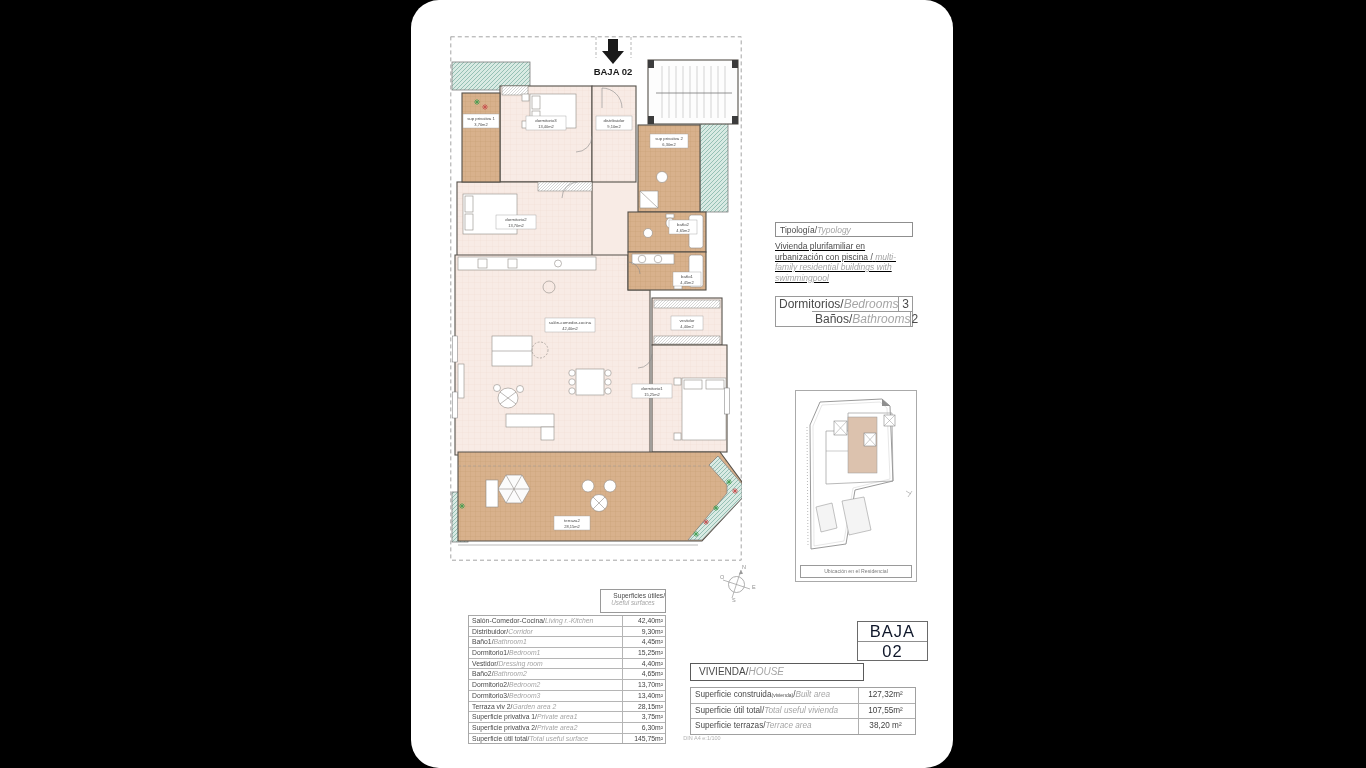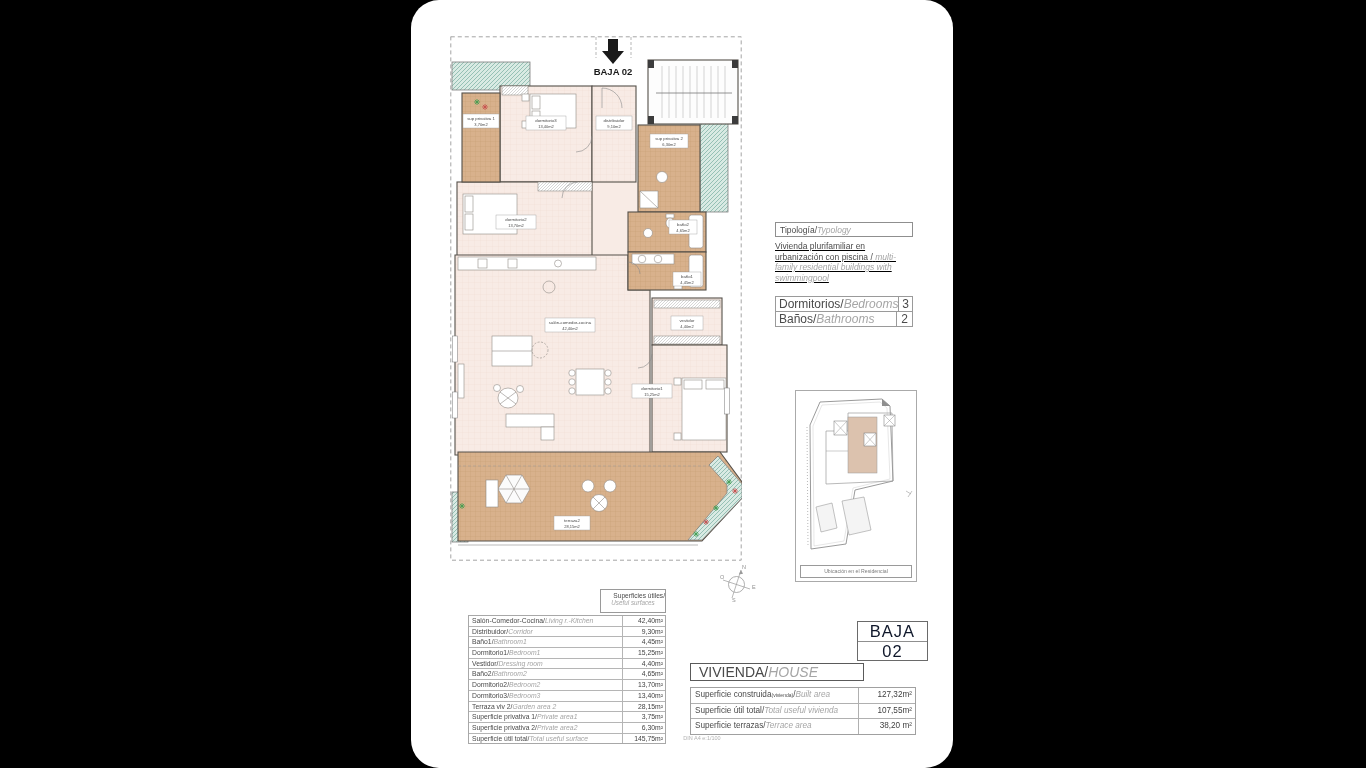--- a/index.html
+++ b/index.html
@@ -10,21 +10,21 @@
   .abs{position:absolute;}
   .es{color:#4a4a4a;text-align:right;}
   .en{color:#a5a5a5;font-style:italic;}
   
   .typ-header{left:364px;top:222px;width:138px;height:15px;border:1px solid #8f8f8f;
               font-size:8.5px;line-height:15px;padding-left:4px;box-sizing:border-box;}
   .typ-body{left:364px;top:241px;width:140px;font-size:8.5px;line-height:10.5px;text-decoration:underline;}
   
   .counts{left:364px;top:296px;width:138px;border:0.8px solid #9a9a9a;box-sizing:border-box;}
   .counts .row{display:flex;height:14px;line-height:14px;font-size:12px;}
-  .counts .row + .row{border-top:0.8px solid #9a9a9a;}
+  .counts .row + .row{border-top:0.8px solid #9a9a9a;margin-left:36px;}
   .counts .lbl{flex:1;padding-left:3px;}
   .counts .val{width:15px;text-align:center;border-left:0.8px solid #9a9a9a;color:#4a4a4a;}
   
   .titlebox{left:56px;top:564px;width:136px;height:31px;border:1.2px solid #555;
             box-sizing:border-box;padding:2px 0 0 6px;}
   .titlebox .l1{font-size:10.5px;letter-spacing:.3px;}
   .titlebox .l2{font-size:9.5px;}
   .suphdr{left:189px;top:589px;width:66px;height:24px;border:0.8px solid #9a9a9a;
           box-sizing:border-box;text-align:center;padding-top:2px;}
   .suphdr .l1{font-size:6.6px;display:block;}
@@ -35,28 +35,28 @@
   .surftab .row + .row{border-top:0.8px solid #b5b5b5;}
   .surftab .lbl{flex:1;padding-left:3px;white-space:nowrap;overflow:hidden;}
   .surftab .val{width:40px;text-align:right;padding-right:2px;border-left:0.8px solid #b5b5b5;color:#3f3f3f;}
   
   .badge{left:446px;top:621px;width:71px;height:40px;border:1.6px solid #6a6a6a;box-sizing:border-box;
          text-align:center;color:#0f172a;}
   .badge .b1,.badge .b2{font-size:16.5px;line-height:18.5px;letter-spacing:1px;}
   .badge .b2{border-top:0.8px solid #8f8f8f;}
   
   .vivbar{left:279px;top:663px;width:174px;height:18px;border:1.1px solid #5a5a5a;box-sizing:border-box;
-          font-size:14px;line-height:16px;padding-left:8px;}
+          font-size:10px;line-height:16px;padding-left:8px;}
   
   .sumtab{left:279px;top:687px;width:226px;border:0.8px solid #a0a0a0;box-sizing:border-box;}
   .sumtab .row{display:flex;height:14.5px;line-height:14.5px;font-size:8.2px;}
   .sumtab .row + .row{border-top:0.8px solid #b0b0b0;}
   .sumtab .lbl{flex:1;padding-left:4px;white-space:nowrap;overflow:hidden;}
   .sumtab .note{font-size:5px;color:#4a4a4a;}
-  .sumtab .val{width:53px;text-align:right;padding-right:3px;border-left:0.8px solid #b0b0b0;color:#3f3f3f;}
+  .sumtab .val{width:53px;text-align:center;padding-right:3px;border-left:0.8px solid #b0b0b0;color:#3f3f3f;}
   .footer-scale{left:246px;top:735px;width:90px;text-align:center;font-size:5.5px;color:#b2b2b2;}
   
   .locmap{left:384px;top:390px;width:122px;height:192px;border:0.8px solid #aaa;box-sizing:border-box;}
   .locmap .cap{position:absolute;left:4px;right:4px;bottom:3px;height:11px;border:0.7px solid #9a9a9a;
                font-size:5.2px;line-height:11px;text-align:center;color:#7d7d7d;}
 </style>
 </head>
 <body>
 
 <div class="screen">

